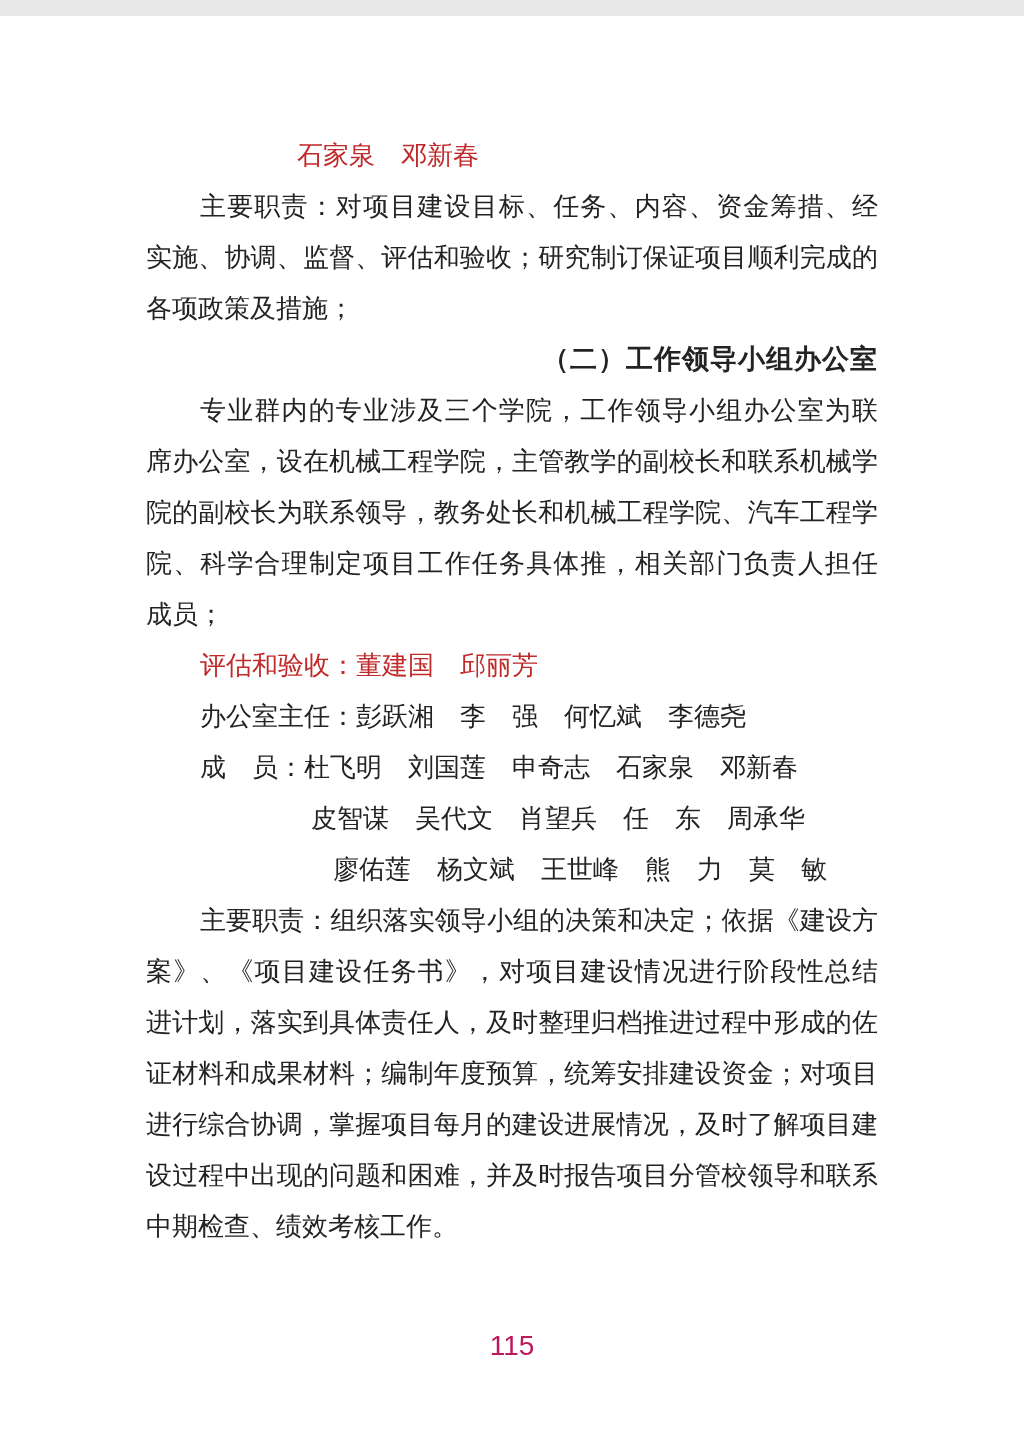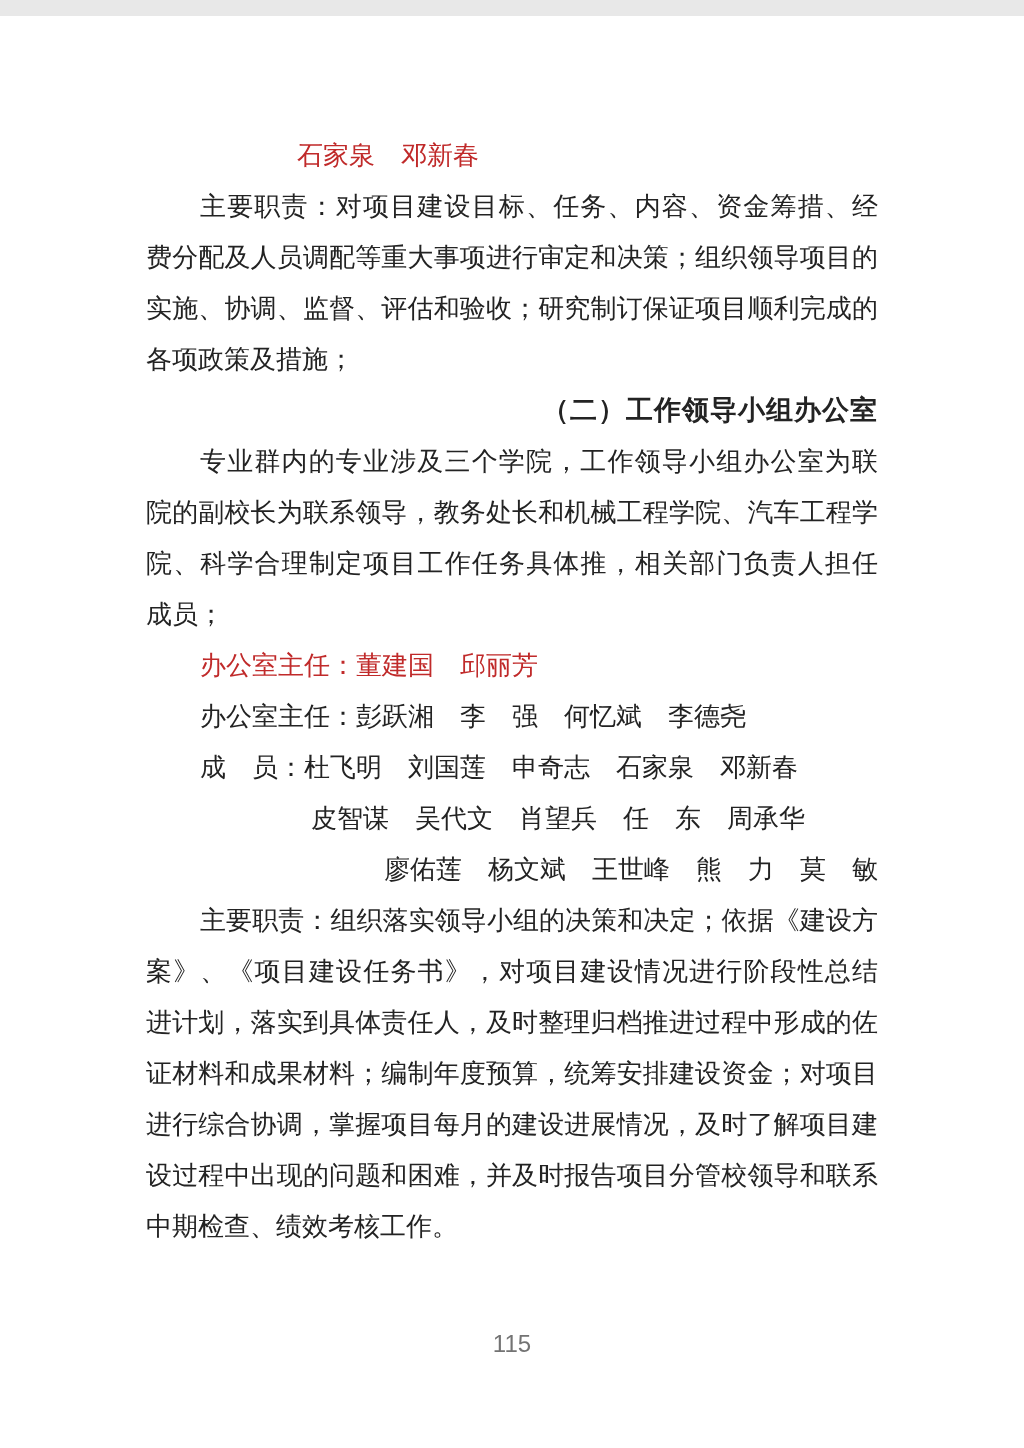--- a/index.html
+++ b/index.html
@@ -30,64 +30,64 @@
   .fill {
     text-align: justify;
     text-align-last: justify;
     text-justify: inter-character;
     white-space: normal;
   }
   .indent { text-indent: 54px; }
   .red { color: var(--red, #c02a2a); }
   .pl-cont { padding-left: 151px; }
   .pl-members2 { padding-left: 165px; }
-  .pl-members3 { padding-left: 187px; text-align: right; }
+  .pl-members3 { padding-left: 187px; }
   .heading {
     font-family: "Liberation Sans", sans-serif;
     font-weight: 700;
     font-size: 27px;
     letter-spacing: 1px;
     text-align: right;
   }
   .page-number {
     position: absolute;
     left: 0;
     right: 0;
     top: 1314px;
     text-align: center;
     font-family: "Liberation Sans", sans-serif;
-    font-size: 24px;
-    color: #737373;
+    font-size: 28px;
+    color: #be185d;
   }
 </style>
 </head>
 <body>
 
 <div class="page">
   <div class="content">
 
     <div class="line red pl-cont">石家泉　邓新春</div>
 
     <div>
       <div class="line fill indent">主要职责：对项目建设目标、任务、内容、资金筹措、经</div>
-      <div class="line fill">费分配及人员调配等重大事项进行审定和决策；组织领导项目的</div>
       <div class="line fill">实施、协调、监督、评估和验收；研究制订保证项目顺利完成的</div>
       <div class="line">各项政策及措施；</div>
     </div>
 
     <div class="line heading indent">（二）工作领导小组办公室</div>
 
     <div>
       <div class="line fill indent">专业群内的专业涉及三个学院，工作领导小组办公室为联</div>
+      <div class="line fill">席办公室，设在机械工程学院，主管教学的副校长和联系机械学</div>
       <div class="line fill">院的副校长为联系领导，教务处长和机械工程学院、汽车工程学</div>
       <div class="line fill">院、科学合理制定项目工作任务具体推，相关部门负责人担任</div>
       <div class="line">成员；</div>
     </div>
 
-    <div class="line red indent">办公室主任：董建国　邱丽芳</div>
+    <div class="line red indent">评估和验收：董建国　邱丽芳</div>
 
     <div class="line indent">办公室主任：彭跃湘　李　强　何忆斌　李德尧</div>
 
     <div>
       <div class="line indent">成　员：杜飞明　刘国莲　申奇志　石家泉　邓新春</div>
       <div class="line pl-members2">皮智谋　吴代文　肖望兵　任　东　周承华</div>
       <div class="line pl-members3">廖佑莲　杨文斌　王世峰　熊　力　莫　敏</div>
     </div>
 
     <div>

